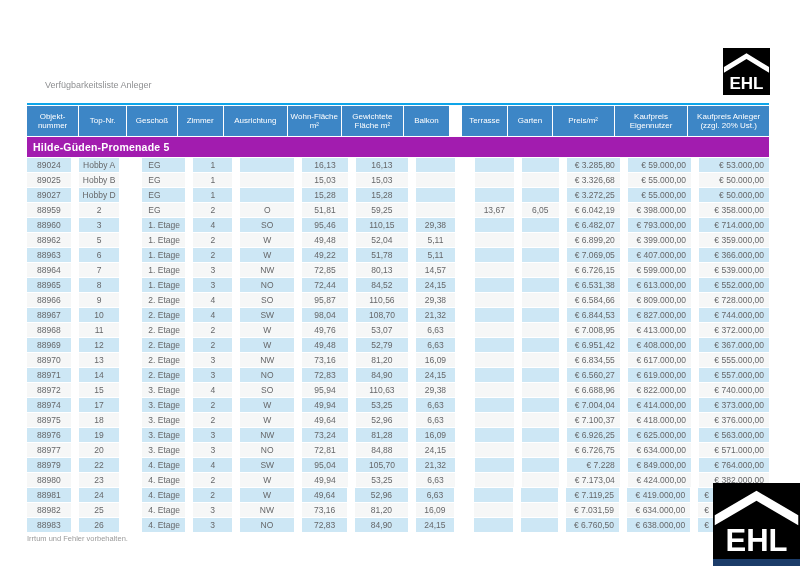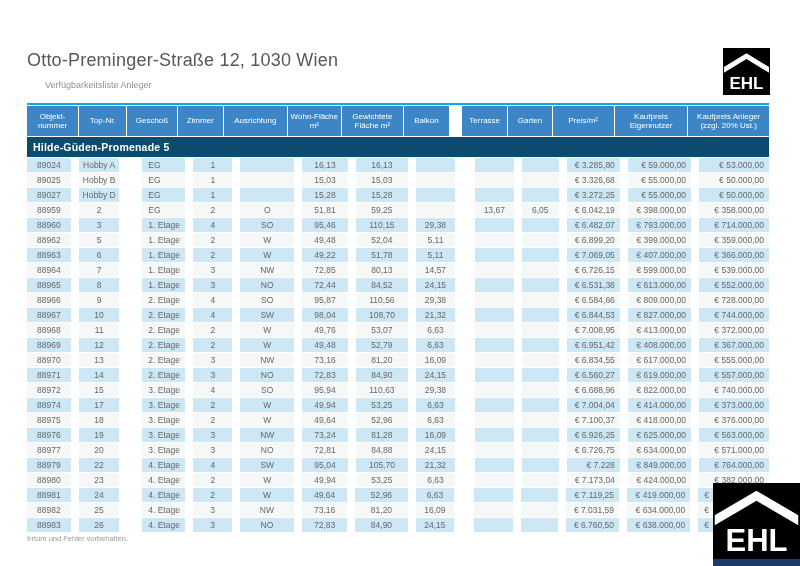--- a/index.html
+++ b/index.html
@@ -18,42 +18,41 @@
                     font-weight:bold; font-family:"Liberation Sans", sans-serif; letter-spacing:0px; line-height:1; }
   .logo-top .ehl-text { bottom:3px; font-size:17px; }
   .logo-bottom .ehl-text { bottom:10px; font-size:31px; }
   .logo-bottom .navy-bar { position:absolute; left:0; right:0; bottom:0; height:7px; background:#1b3c69; }
 
   
   .table { position:absolute; left:27px; top:103px; width:742px; border-top:2px solid #0ea5e9; background:#ffffff; }
   .hrow { display:flex; gap:1px; height:30px; margin-top:1px; }
   .hcell { background:#3d86c6; color:#ffffff; font-size:8px; line-height:1.18;
            display:flex; align-items:center; justify-content:center; text-align:center; padding:1px 2px; }
-  .section-bar { margin-top:1px; height:20px; background:#0c4a6e; color:#ffffff;
+  .section-bar { margin-top:1px; height:20px; background:#a21caf; color:#ffffff;
                  font-weight:bold; font-size:10.5px; display:flex; align-items:center; padding-left:6px; letter-spacing:0.2px; }
   .row { display:flex; gap:8px; height:14px; margin-top:1px; }
   .row.odd  .cell { background:#cde7f5; }
   .row.even .cell { background:#f6f7f7; }
   .cell { font-size:8.5px; color:#666769; display:flex; align-items:center; justify-content:center; overflow:hidden; white-space:nowrap; }
   .cell.a-left  { justify-content:flex-start; padding-left:6px;margin-left:15px; }
   .cell.a-right { justify-content:flex-end; padding-right:5px; }
   .cell.covered { justify-content:flex-start; padding-left:6px; }
 
   .c0{width:52px;} .c1{width:48px;} .c2{width:50px;} .c3{width:46px;} .c4{width:64px;}
   .c5{width:54px;} .c6{width:62px;} .c7{width:46px;} .c8{width:46px;margin-left:12px;} .c9{width:44px;}
   .c10{width:62px;} .c11{width:74px;} .c12{width:82px;}
 
   .footer-note { position:absolute; left:27px; top:534px; font-size:7.5px; color:#9b9b9b; }
 </style>
 </head>
 <body>
 
 <div class="page">
 
-  <div class="doc-title">Otto-Preminger-Straße 12, 1030 Wien</div>
   <div class="doc-subtitle">Verfügbarkeitsliste Anleger</div>
 
   <div class="logo logo-top">
     <svg class="roof" viewBox="0 0 100 60" preserveAspectRatio="none">
       <polygon points="2,42 50,8 98,42 98,56 50,22 2,56" fill="#ffffff"></polygon>
     </svg>
     <div class="ehl-text">EHL</div>
   </div>
 
   <div class="table">

